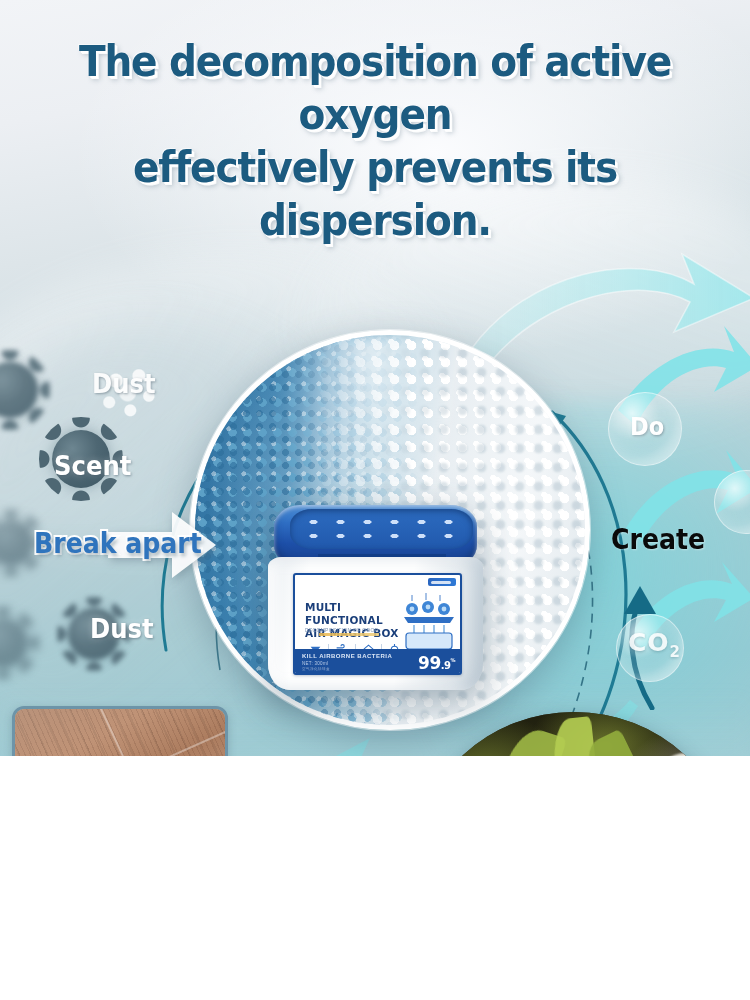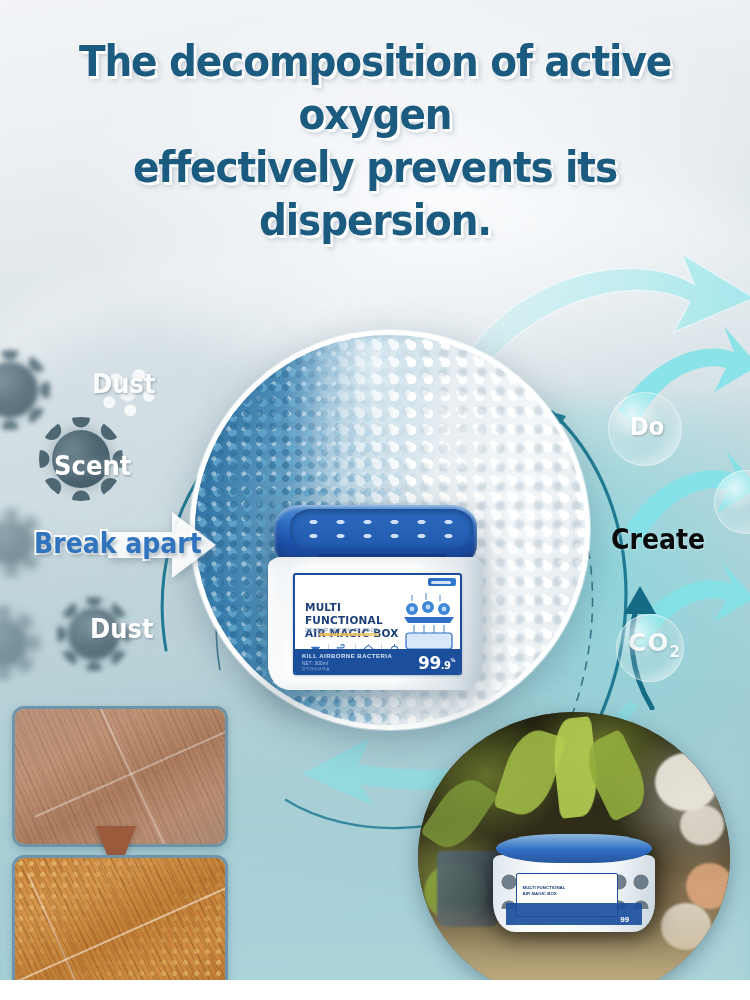--- a/index.html
+++ b/index.html
@@ -1,19 +1,19 @@
 <!DOCTYPE html>
 <html><head>
 <meta charset="utf-8">
 <style>
   html,body{margin:0;padding:0;background:#fff;}
   body{font-family:"Liberation Sans",sans-serif;}
 
   .stage{
-    position:relative;width:750px;height:980px;overflow:hidden;
+    position:relative;width:750px;height:756px;overflow:hidden;
     background:
       radial-gradient(ellipse 520px 300px at 58% 20%, #fbfcfe 0%, rgba(251,252,254,0) 70%),
       linear-gradient(170deg,#f2f4f7 0%, #eceff3 14%, #dde5e9 30%, #cfdde2 46%, #bdd4da 60%, #a8cdd4 74%, #9bc9d2 88%, #9fccd4 100%);
   }
 
   
   .bg-sweep{position:absolute;pointer-events:none;}
   .sweep1{left:-80px;top:250px;width:560px;height:300px;
     background:linear-gradient(120deg,rgba(255,255,255,.55),rgba(255,255,255,0));
     border-radius:60% 40% 55% 45%/70% 60% 40% 30%;filter:blur(18px);opacity:.75;}

